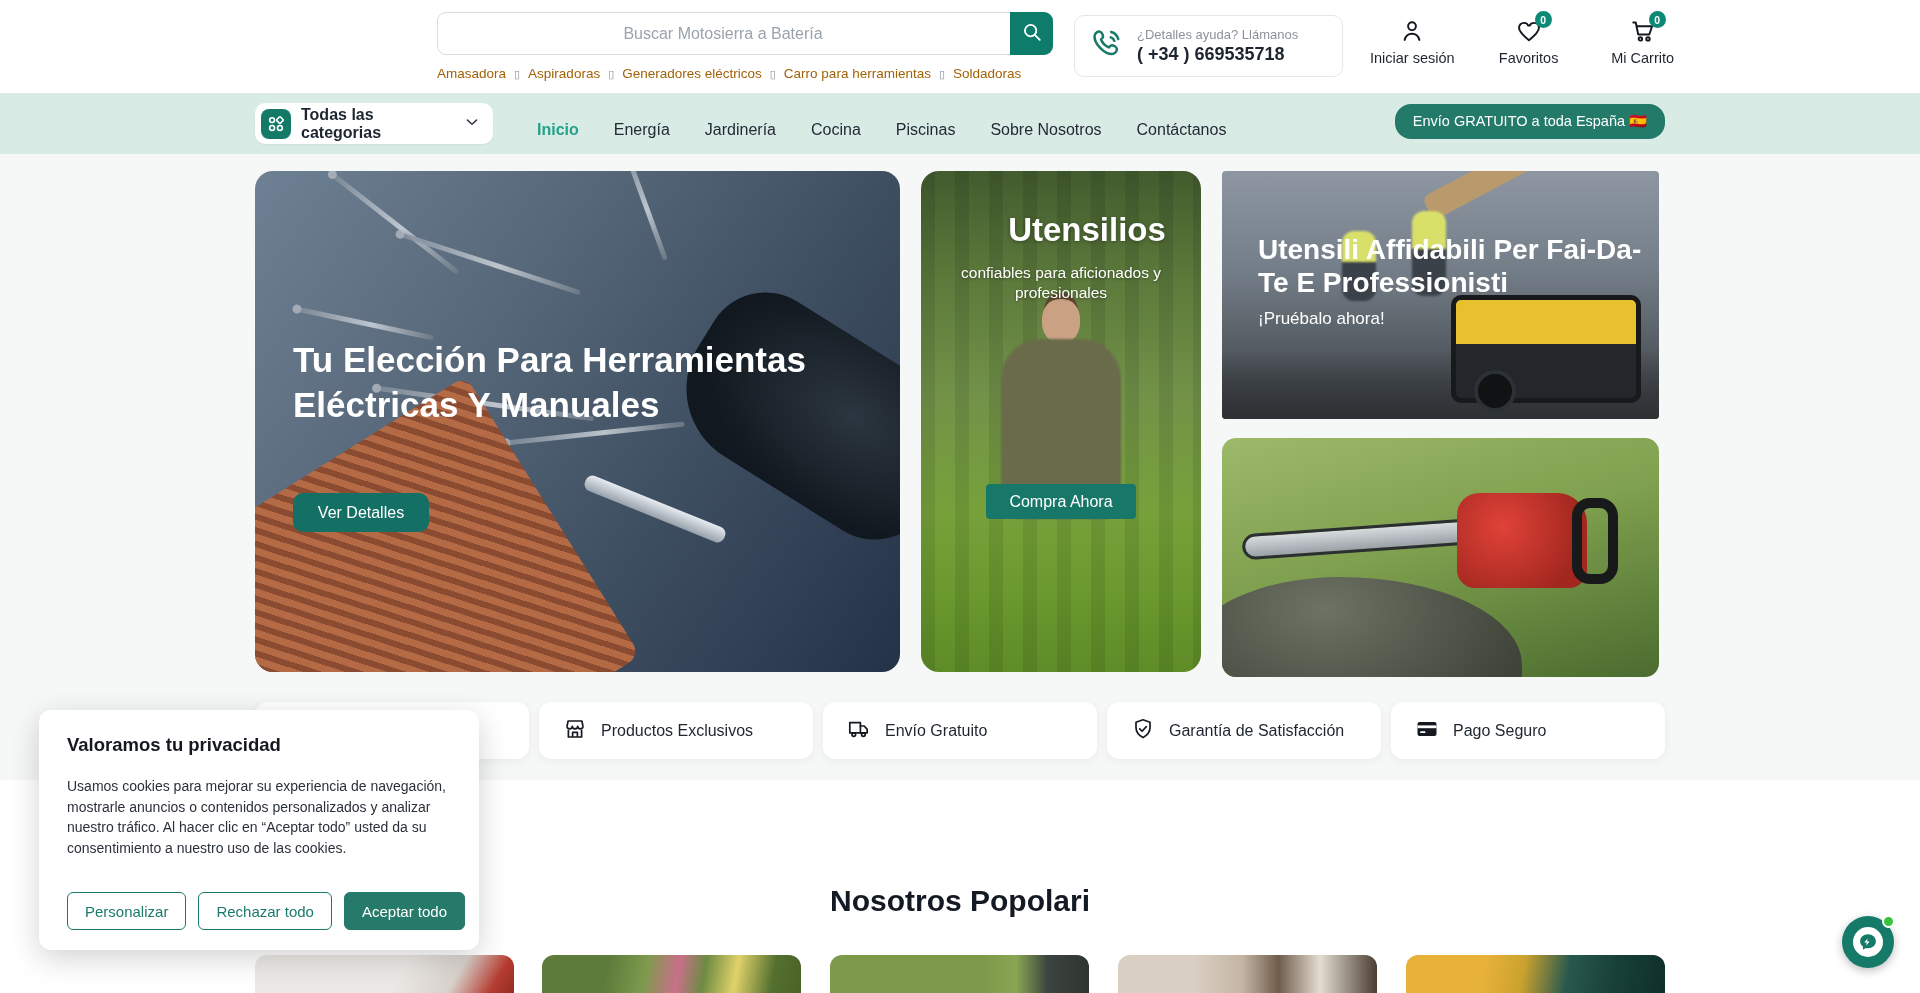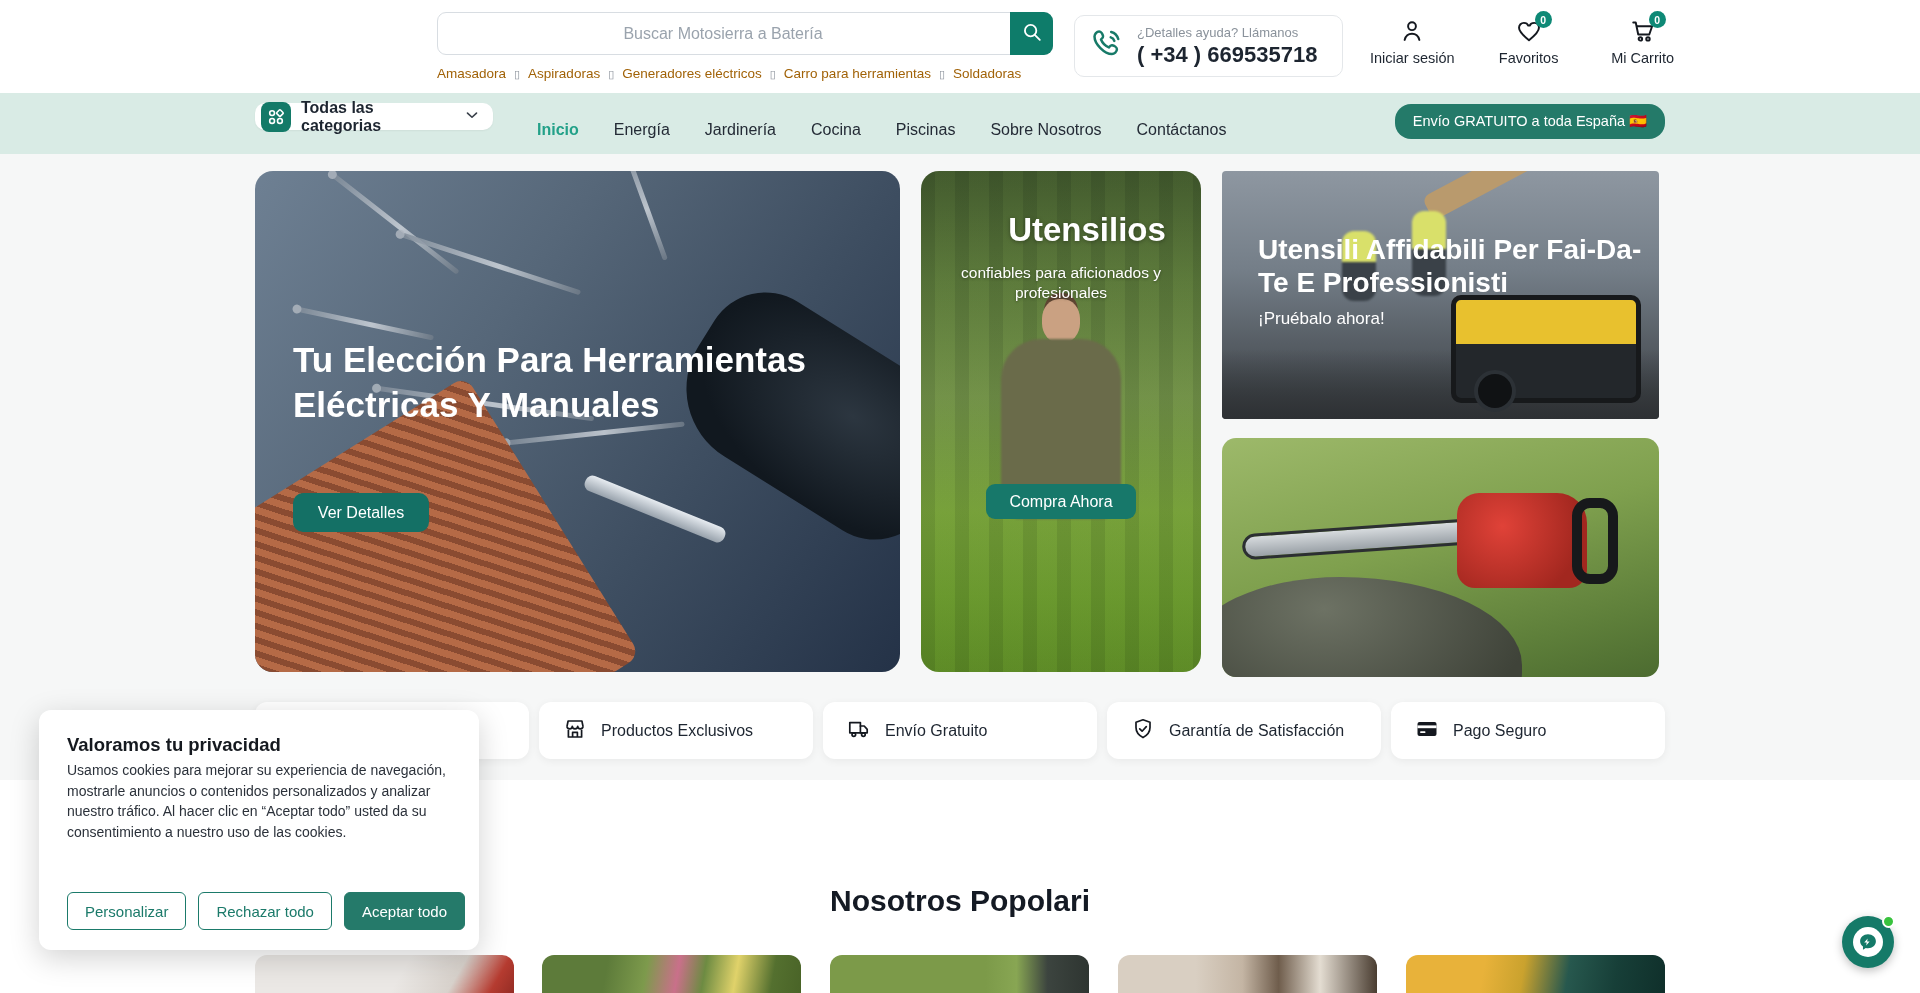--- a/index.html
+++ b/index.html
@@ -19,31 +19,31 @@
   .search-input { width:100%; height:100%; border:1px solid #d8dde2; border-radius:9px; padding:0 60px 0 16px; font-size:16px; color:#1d2530; outline:none; font-family:inherit;text-align:center; }
   .search-input::placeholder { color:#9aa3ad; }
   .search-btn { position:absolute; right:0; top:0; width:43px; height:43px; background:#0e7c6a; border:none; border-radius:0 9px 9px 0; cursor:pointer; display:flex; align-items:center; justify-content:center; }
 
   .quick-links { position:absolute; left:437px; top:66px; font-size:13.5px; color:#6f7680; white-space:nowrap; }
   .quick-links span.sep { margin:0 8px; color:#8b929b; font-size:11px; }
   .quick-links a { color:#a16207; text-decoration:none; cursor:pointer; }
 
   .help-box { position:absolute; left:1074px; top:15px; width:269px; height:62px; border:1px solid #e4e7ea; border-radius:10px; display:flex; align-items:center; padding:0 12px; gap:10px; cursor:pointer; background:#fff; }
   .help-line1 { font-size:13px; color:#8a929b; margin-bottom:2px; }
-  .help-phone { font-size:22px; font-weight:bold; color:#1d2530; }
+  .help-phone { font-size:18px; font-weight:bold; color:#1d2530; }
 
   .account { position:absolute; left:1370px; top:18px; display:flex; gap:34px; }
   .acct-item { display:flex; flex-direction:column; align-items:center; gap:6px; cursor:pointer; min-width:80px; }
   .acct-icon { position:relative; width:26px; height:26px; }
   .acct-label { font-size:14.5px; color:#1d2530; }
   .count-badge { position:absolute; top:-7px; right:-10px; width:17px; height:17px; background:#0e8976; color:#fff; border-radius:50%; font-size:10.5px; font-weight:bold; display:flex; align-items:center; justify-content:center; }
 
   
   .navbar { position:absolute; left:0; top:93px; width:1920px; height:61px; background:#d9ebe5; }
-  .cat-pill { position:absolute; left:255px; top:10px; width:238px; height:27px; background:#fff; border-radius:10px; display:flex; align-items:center; padding:0 12px 0 6px; gap:10px; cursor:pointer; box-shadow:0 1px 2px rgba(0,0,0,.05); }
+  .cat-pill { position:absolute; left:255px; top:10px; width:238px; height:41px; background:#fff; border-radius:10px; display:flex; align-items:center; padding:0 12px 0 6px; gap:10px; cursor:pointer; box-shadow:0 1px 2px rgba(0,0,0,.05); }
   .cat-icon { width:30px; height:30px; background:#137a68; border-radius:8px; display:flex; align-items:center; justify-content:center; flex:0 0 30px; }
   .cat-label { font-size:16px; font-weight:bold; color:#1d2530; flex:1; }
   .nav-links { position:absolute; left:537px; top:0; height:74px; display:flex; align-items:center; gap:35px; }
   .nav-link { font-size:16px; font-weight:500; color:#242b36; cursor:pointer; }
   .nav-link.active { color:#23a189; font-weight:bold; }
   .promo-btn { position:absolute; left:1395px; top:11px; width:270px; height:35px; background:#247a69; color:#fff; border:none; border-radius:16px; font-size:14.5px; font-family:inherit; cursor:pointer; }
 
   
   .hero-section { position:absolute; left:0; top:154px; width:1920px; height:626px; background:#f6f7f7; }
   .banner { position:absolute; border-radius:18px; overflow:hidden; }
@@ -55,21 +55,21 @@
   .drill-bit { position:absolute; right:170px; top:330px; width:150px; height:16px; background:linear-gradient(180deg,#e6ebf0,#98a2ac); border-radius:7px; transform:rotate(22deg); }
   .hb1-title { position:absolute; left:38px; top:166px; width:540px; font-size:35px; line-height:45px; font-weight:bold; color:#fff; }
   .hb1-btn { position:absolute; left:38px; top:322px; width:136px; height:39px; background:#147065; border:none; border-radius:10px; color:#fff; font-size:16px; font-weight:500; font-family:inherit; cursor:pointer; }
 
   .hb2 { left:921px; top:17px; width:280px; height:501px; background:linear-gradient(180deg,#42592e 0%,#5d7a3c 22%,#74934a 45%,#79a33b 68%,#6b9a2e 85%,#5e8c26 100%); text-align:center; }
   .hb2::before { content:""; position:absolute; inset:0; background:repeating-linear-gradient(90deg,rgba(20,40,15,.25) 0 14px,rgba(90,130,50,.12) 14px 34px); opacity:.5; }
   .hb2-head { position:absolute; left:50%; top:128px; transform:translateX(-50%); width:38px; height:44px; border-radius:45%; background:#caa182; box-shadow:0 -8px 0 -2px #5e4632; filter:blur(.6px); }
   .hb2-torso { position:absolute; left:50%; top:168px; transform:translateX(-50%); width:120px; height:180px; border-radius:40px 40px 20px 20px; background:#6a6b4a; filter:blur(1px); }
   .hb2-title { position:absolute; left:0; width:100%; top:40px; font-size:33px; font-weight:bold; color:#fff; text-shadow:0 1px 4px rgba(0,0,0,.35);margin-left:26px; }
   .hb2-sub { position:absolute; left:25px; width:230px; top:92px; font-size:15.5px; line-height:20px; color:#fff; text-shadow:0 1px 3px rgba(0,0,0,.4); }
-  .hb2-btn { position:absolute; left:50%; transform:translateX(-50%); top:313px; width:150px; height:35px; background:#17786a; border:none; border-radius:9px; color:#fff; font-size:16px; font-weight:500; font-family:inherit; cursor:pointer; }
+  .hb2-btn { position:absolute; left:50%; transform:translateX(-50%); top:313px; width:150px; height:35px; background:#17786a; border:none; border-radius:4px; color:#fff; font-size:16px; font-weight:500; font-family:inherit; cursor:pointer; }
 
   .hb3 { left:1222px; top:17px; width:437px; height:248px; border-radius:4px; background:linear-gradient(180deg,#8e97a1 0%,#747e88 40%,#565d64 70%,#3c4145 100%); }
   .hb3::before { content:""; position:absolute; left:0; bottom:0; width:100%; height:70px; background:linear-gradient(180deg,rgba(40,42,45,0),#2e3134); }
   .excavator-arm { position:absolute; right:90px; top:-10px; width:150px; height:26px; background:#b99a6d; transform:rotate(-28deg); border-radius:8px; }
   .generator { position:absolute; right:18px; bottom:16px; width:190px; height:108px; border:5px solid #17191b; border-radius:10px; background:linear-gradient(180deg,#e8c12e 0 45%,#23272b 45% 100%); }
   .generator::after { content:""; position:absolute; left:18px; bottom:-14px; width:34px; height:34px; border-radius:50%; background:#101214; border:4px solid #2c3136; }
   .worker { position:absolute; width:34px; height:70px; border-radius:12px; background:linear-gradient(180deg,#d9e06a 0 45%,#3a4148 45% 100%); filter:blur(1px); }
   .hb3-title { position:absolute; left:36px; top:62px; width:390px; font-size:28px; line-height:33px; font-weight:bold; color:#fff; }
   .hb3-sub { position:absolute; left:36px; top:138px; font-size:17px; color:#fff; }
 
@@ -83,21 +83,21 @@
   .features { position:absolute; left:0; top:702px; width:1920px; }
   .feature-card { position:absolute; top:0; width:274px; height:57px; background:#fff; border-radius:12px; box-shadow:0 2px 8px rgba(0,0,0,.06); display:flex; align-items:center; gap:14px; padding:0 24px; }
   .feature-label { font-size:16px; font-weight:500; color:#1d2530; white-space:nowrap; }
 
   
   .pop-title { position:absolute; left:0; top:884px; width:1920px; text-align:center; font-size:30px; font-weight:bold; color:#141a24; }
   .cat-strip { position:absolute; top:955px; width:259px; height:45px; border-radius:12px 12px 0 0; cursor:pointer; }
 
   
   .cookie { position:absolute; left:39px; top:710px; width:440px; height:240px; background:#fff; border-radius:12px; box-shadow:0 8px 30px rgba(0,0,0,.18); padding:24px 28px; z-index:50; }
-  .cookie-title { font-size:18.5px; font-weight:bold; color:#15191f; margin-bottom:4px; }
+  .cookie-title { font-size:18.5px; font-weight:bold; color:#15191f; margin-bottom:20px; }
   .cookie-body { font-size:14px; line-height:1.48; color:#2b313a; width:386px; }
   .cookie-btns { position:absolute; left:28px; bottom:20px; display:flex; gap:12px; }
   .cookie-btn { height:38px; border-radius:6px; font-size:15px; font-family:inherit; cursor:pointer; padding:0 17px; }
   .cookie-btn.outline { background:#fff; border:1.5px solid #1b7a6a; color:#1b7a6a; }
   .cookie-btn.fill { background:#257a6a; border:1.5px solid #257a6a; color:#fff; font-weight:500; }
 
   
   .chat { position:absolute; left:1842px; top:916px; width:52px; height:52px; border-radius:50%; background:#157a68; cursor:pointer; display:flex; align-items:center; justify-content:center; box-shadow:0 3px 10px rgba(0,0,0,.25); }
   .chat-inner { width:30px; height:30px; border-radius:50%; background:#fff; display:flex; align-items:center; justify-content:center; }
   .chat-dot { position:absolute; right:-1px; top:-1px; width:13px; height:13px; border-radius:50%; background:#38c23d; border:2px solid #fff; }

